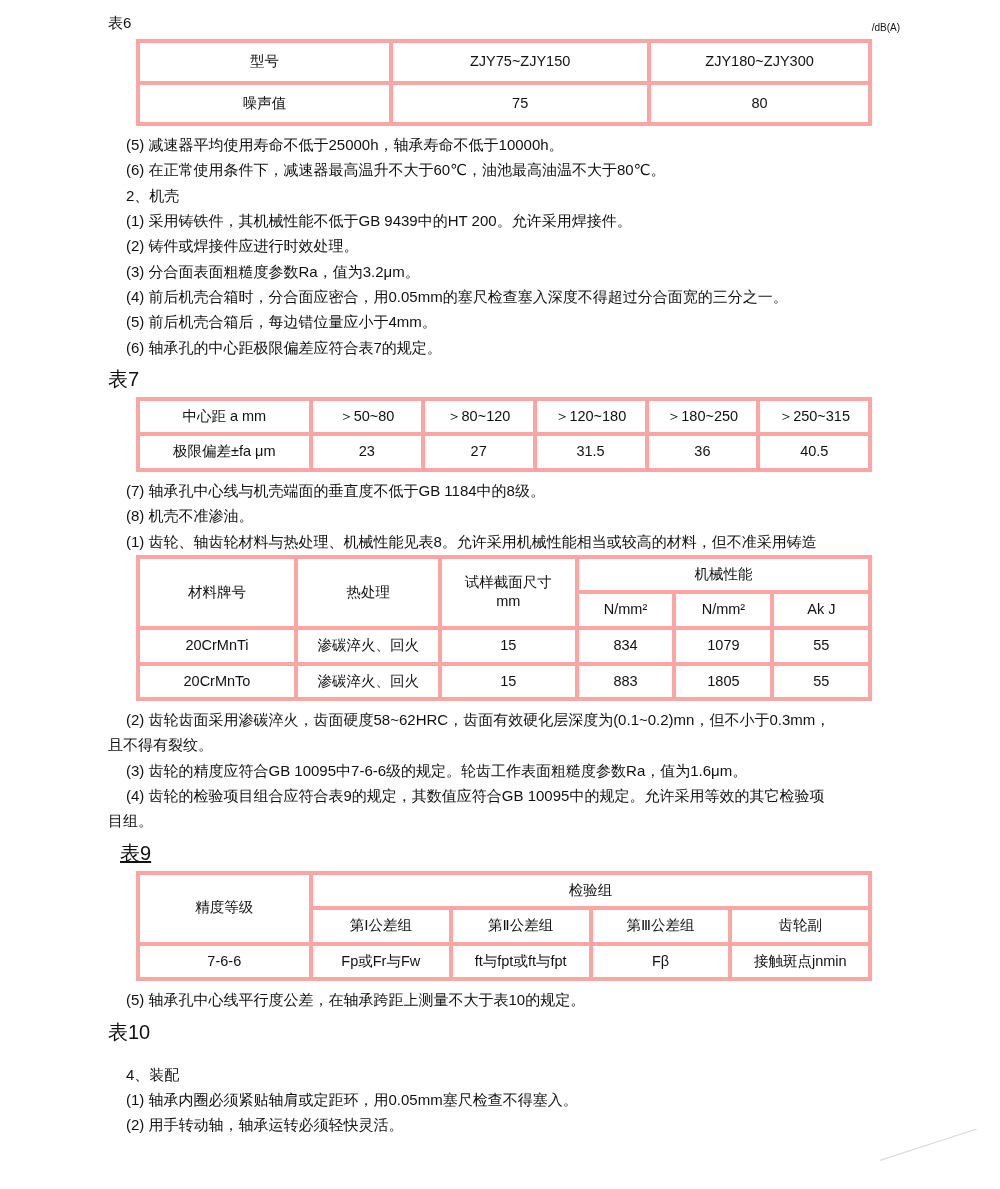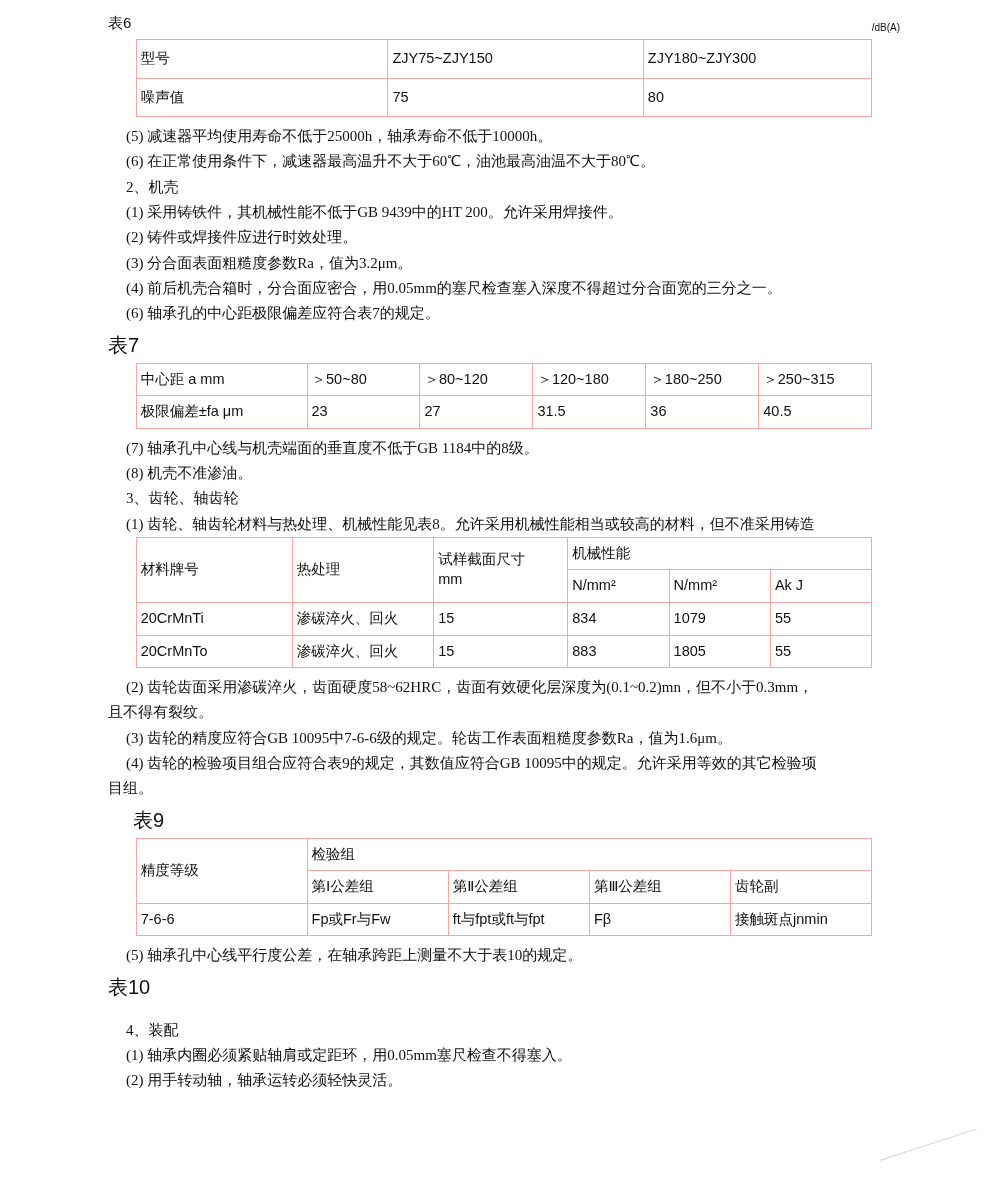--- a/index.html
+++ b/index.html
@@ -26,55 +26,55 @@
     justify-content: space-between;
     align-items: flex-end;
     font-size: 15px;
     margin-bottom: 6px;
   }
   .tbl-label {
     font-size: 20px;
     margin: 6px 0 4px 0;
   }
   .tbl-label.indent {
-    margin-left: 25px;
+    margin-left: 12px;
+    text-decoration: underline;
   }
   table.doc {
     border-collapse: collapse;
     width: 100%;
     font-size: 14.5px;
     table-layout: fixed;
   }
   table.doc.inset {
     width: 93%;
     margin: 0 auto;
   }
   table.doc td, table.doc th {
-    border: 1px solid #fca5a5;
-    text-align: left;
+    border: 4px solid #fca5a5;
+    text-align: center;
     vertical-align: middle;
     padding: 6px 4px;
     font-weight: normal;
     line-height: 1.35;
   }
   table.doc .tall td {
     padding: 9px 4px;
   }
   p.para {
     font-size: 15px;
     line-height: 1.62;
     margin: 0;
     text-indent: 0;
   }
   .body-block p.para {
     margin: 1px 0;
   }
   .indent1 {
     padding-left: 18px;
-    font-family: Liberation Serif, serif;
   }
   .spacer-sm { height: 6px; }
   .spacer-md { height: 12px; }
   .corner {
     position: absolute;
     right: 0;
     bottom: 0;
     width: 120px;
     height: 60px;
     overflow: hidden;
@@ -121,20 +121,21 @@
   <div class="spacer-sm"></div>
 
   <div class="body-block">
     <p class="para indent1">(5) 减速器平均使用寿命不低于25000h，轴承寿命不低于10000h。</p>
     <p class="para indent1">(6) 在正常使用条件下，减速器最高温升不大于60℃，油池最高油温不大于80℃。</p>
     <p class="para indent1">2、机壳</p>
     <p class="para indent1">(1) 采用铸铁件，其机械性能不低于GB 9439中的HT 200。允许采用焊接件。</p>
     <p class="para indent1">(2) 铸件或焊接件应进行时效处理。</p>
     <p class="para indent1">(3) 分合面表面粗糙度参数Ra，值为3.2μm。</p>
     <p class="para indent1">(4) 前后机壳合箱时，分合面应密合，用0.05mm的塞尺检查塞入深度不得超过分合面宽的三分之一。</p>
+    <p class="para indent1">(5) 前后机壳合箱后，每边错位量应小于4mm。</p>
     <p class="para indent1">(6) 轴承孔的中心距极限偏差应符合表7的规定。</p>
   </div>
 
   <div class="tbl-label">表7</div>
 
   <table class="doc inset">
     <tbody>
         <tr>
       <td style="width:22%">中心距 a    mm</td>
       <td>＞50~80</td>
@@ -152,21 +153,20 @@
       <td>40.5</td>
     </tr>
   </tbody>
     </table>
 
   <div class="spacer-sm"></div>
 
   <div class="body-block">
     <p class="para indent1">(7) 轴承孔中心线与机壳端面的垂直度不低于GB 1184中的8级。</p>
     <p class="para indent1">(8) 机壳不准渗油。</p>
-    <p class="para indent1">3、齿轮、轴齿轮</p>
     <p class="para indent1">(1) 齿轮、轴齿轮材料与热处理、机械性能见表8。允许采用机械性能相当或较高的材料，但不准采用铸造</p>
   </div>
 
 
   <table class="doc inset">
     <tbody>
         <tr>
       <td rowspan="2" style="width:20%">材料牌号</td>
       <td rowspan="2" style="width:18%">热处理</td>
       <td rowspan="2" style="width:17%; white-space:pre-line">试样截面尺寸

